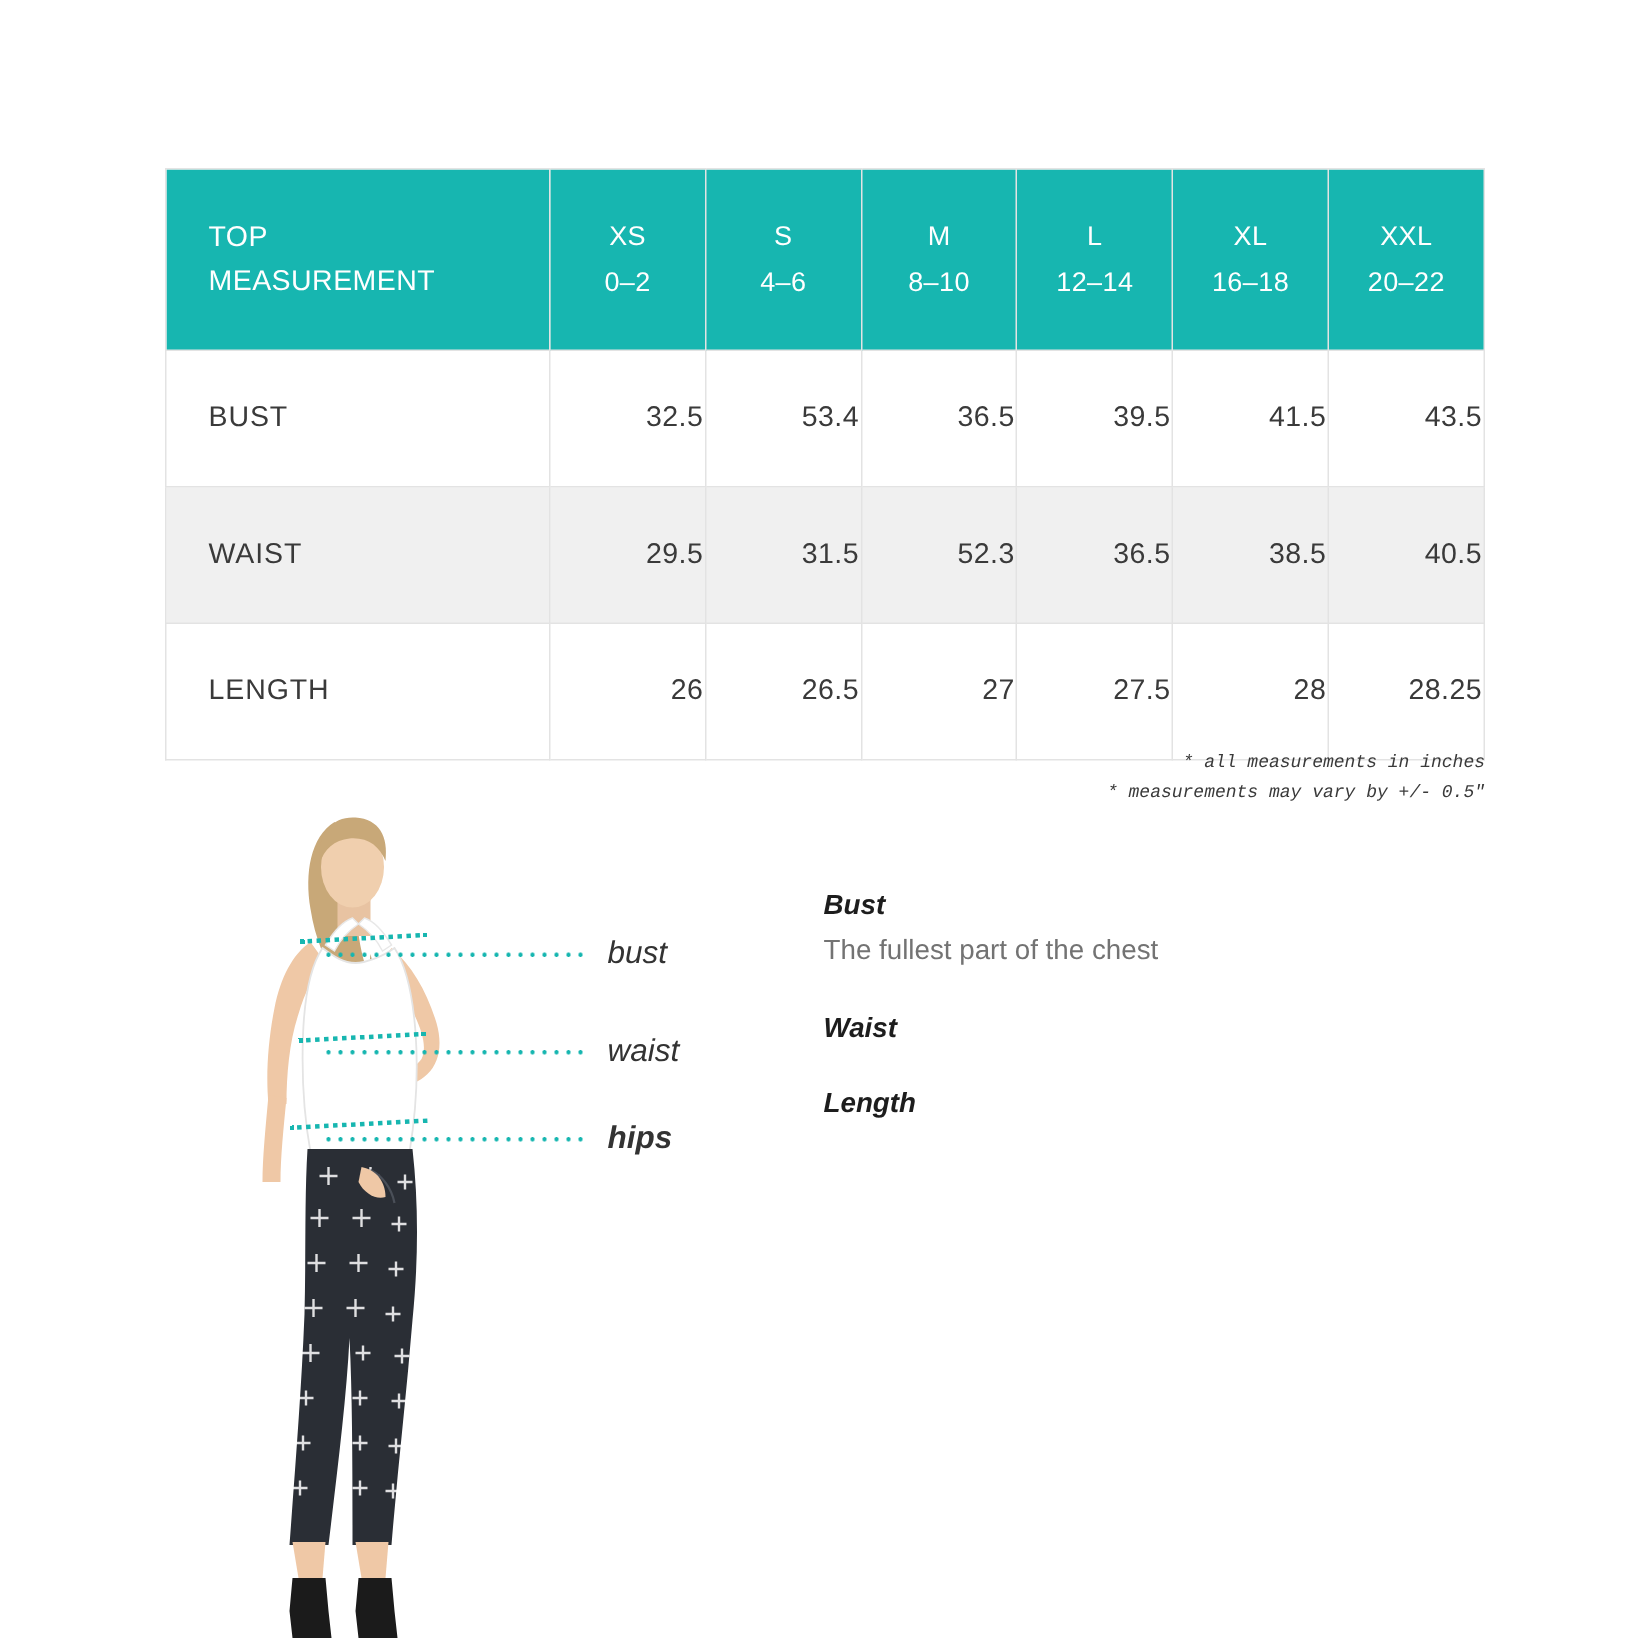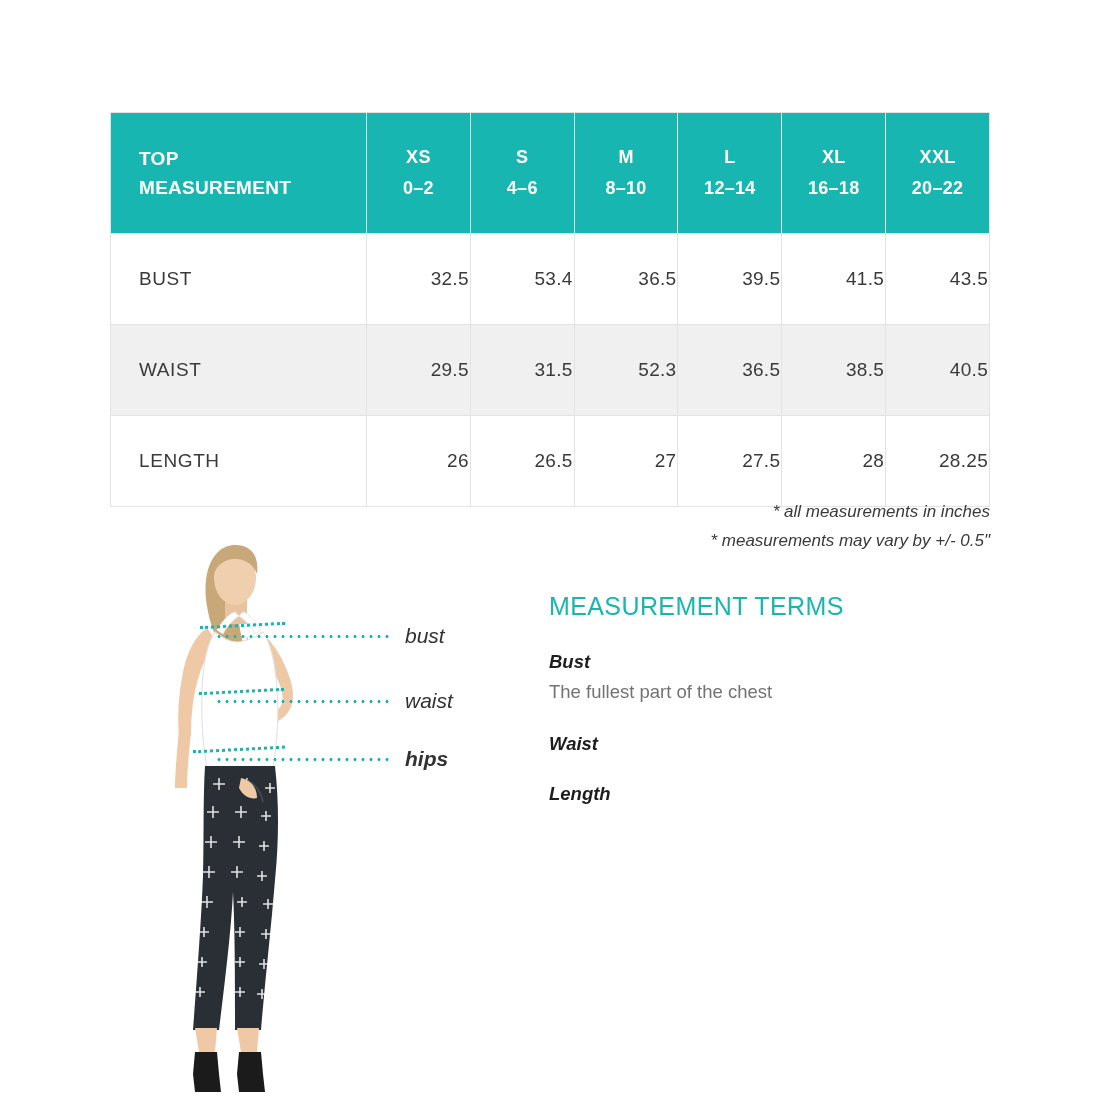--- a/index.html
+++ b/index.html
@@ -29,21 +29,21 @@
     table-layout: fixed;
   }
   table.size-chart th,
   table.size-chart td {
     border: 1px solid #e3e3e3;
   }
   thead th {
     background: #17b6b0;
     color: #ffffff;
     border: 1px solid #17b6b0;
-    font-weight: 700;
+    font-weight: 400;
     height: 118px;
     vertical-align: middle;
   }
   thead th.head-label {
     text-align: left;
     padding-left: 28px;
     font-size: 19px;
     line-height: 1.55;
     letter-spacing: .3px;
     width: 226px;
@@ -74,23 +74,24 @@
     letter-spacing: .3px;
   }
 
   .notes {
     position: absolute;
     left: 110px;
     top: 498px;
     width: 880px;
     text-align: right;
     font-style: italic;
-    font-size: 17px;
+    font-size: 12px;
     color: #3a3a3a;
     line-height: 1.7;
+    font-family: Liberation Mono, monospace;
   }
 
   
   .figure-area {
     position: absolute;
     left: 95px;
     top: 540px;
     width: 400px;
     height: 560px;
   }
@@ -305,21 +306,20 @@
     <span class="dots"></span>
     <span class="lbl">waist</span>
   </div>
   <div class="callout callout-hips">
     <span class="dots"></span>
     <span class="lbl">hips</span>
   </div>
 </div>
 
 <div class="terms">
-  <h2 class="terms-title">MEASUREMENT TERMS</h2>
 
   <div class="term-block">
     <p class="term-name">Bust</p>
     <p class="term-desc">The fullest part of the chest</p>
   </div>
 
   <div class="term-block">
     <p class="term-name">Waist</p>
   </div>
 

